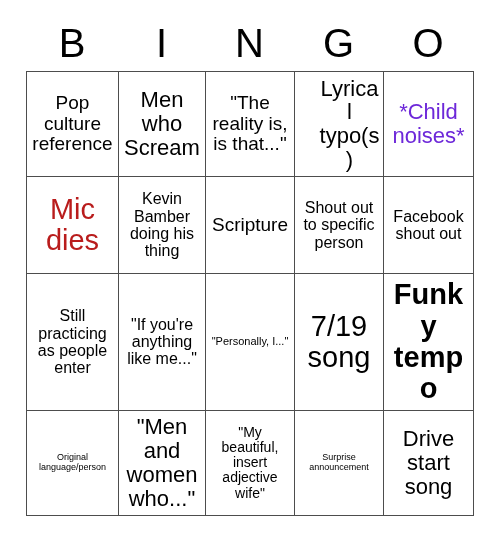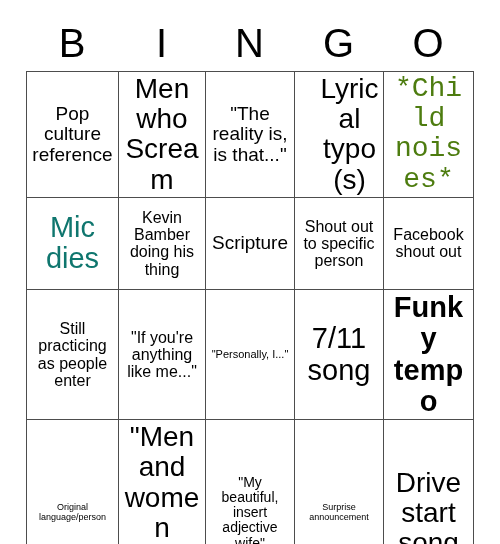--- a/index.html
+++ b/index.html
@@ -81,21 +81,21 @@
 
   
   tr.r0 td { height: 90px; }
   tr.r1 td { height: 89px; text-align: center; }
   tr.r2 td { height: 87px; }
   tr.r3 td { height: 87px; }
   tr.r4 td { height: 92px; }
 
   
   .fs-xxl { font-size: 29px; }
-  .fs-xl  { font-size: 28px; }
+  .fs-xl  { font-size: 22px; }
   .fs-lg  { font-size: 19px; }
   .fs-md  { font-size: 16px; }
   .fs-sm  { font-size: 14px; }
   .fs-xs  { font-size: 11px; }
   .fs-xxs { font-size: 9px; }
 
   .cell-text {
     display: block;
     width: 100%;
   }
@@ -128,26 +128,26 @@
           </td>
         <td class="fs-xl" style="border-color: rgb(77, 77, 77); color: rgb(0, 0, 0);">
             <span class="cell-text">Men who Scream</span>
           </td>
         <td class="fs-lg" style="border-color: rgb(77, 77, 77); color: rgb(0, 0, 0);">
             <span class="cell-text">"The reality is, is that..."</span>
           </td>
         <td class="fs-xl" style="border-color: rgb(77, 77, 77); color: rgb(0, 0, 0); padding-left: 24px;">
             <span class="cell-text">Lyrical typo(s)</span>
           </td>
-        <td class="fs-xl" style="border-color: rgb(77, 77, 77); color: #4d7c0f; font-family: Liberation Mono, monospace;">
+        <td class="fs-xl" style="border-color: rgb(77, 77, 77); color: #6d28d9;">
             <span class="cell-text">*Child noises*</span>
           </td>
       </tr>
       <tr class="r2">
-        <td class="fs-xxl" style="border-color: rgb(77, 77, 77); color: #0f766e;">
+        <td class="fs-xxl" style="border-color: rgb(77, 77, 77); color: #b91c1c;">
             <span class="cell-text">Mic dies</span>
           </td>
         <td class="fs-md" style="border-color: rgb(77, 77, 77); color: rgb(0, 0, 0);">
             <span class="cell-text">Kevin Bamber doing his thing</span>
           </td>
         <td class="fs-lg" style="border-color: rgb(77, 77, 77); color: rgb(0, 0, 0);">
             <span class="cell-text">Scripture</span>
           </td>
         <td class="fs-md" style="border-color: rgb(77, 77, 77); color: rgb(0, 0, 0);">
             <span class="cell-text">Shout out to specific person</span>
@@ -160,21 +160,21 @@
         <td class="fs-md" style="border-color: rgb(77, 77, 77); color: rgb(0, 0, 0);">
             <span class="cell-text">Still practicing as people enter</span>
           </td>
         <td class="fs-md" style="border-color: rgb(77, 77, 77); color: rgb(0, 0, 0);">
             <span class="cell-text">"If you're anything like me..."</span>
           </td>
         <td class="fs-xs" style="border-color: rgb(77, 77, 77); color: rgb(0, 0, 0);">
             <span class="cell-text">"Personally, I..."</span>
           </td>
         <td class="fs-xxl" style="border-color: rgb(77, 77, 77); color: rgb(0, 0, 0);">
-            <span class="cell-text">7/11 song</span>
+            <span class="cell-text">7/19 song</span>
           </td>
         <td class="fs-xxl" style="border-color: rgb(77, 77, 77); color: rgb(0, 0, 0); font-weight: bold;">
             <span class="cell-text">Funky tempo</span>
           </td>
       </tr>
       <tr class="r4">
         <td class="fs-xxs" style="border-color: rgb(77, 77, 77); color: rgb(0, 0, 0);">
             <span class="cell-text">Original language/person</span>
           </td>
         <td class="fs-xl" style="border-color: rgb(77, 77, 77); color: rgb(0, 0, 0);">

